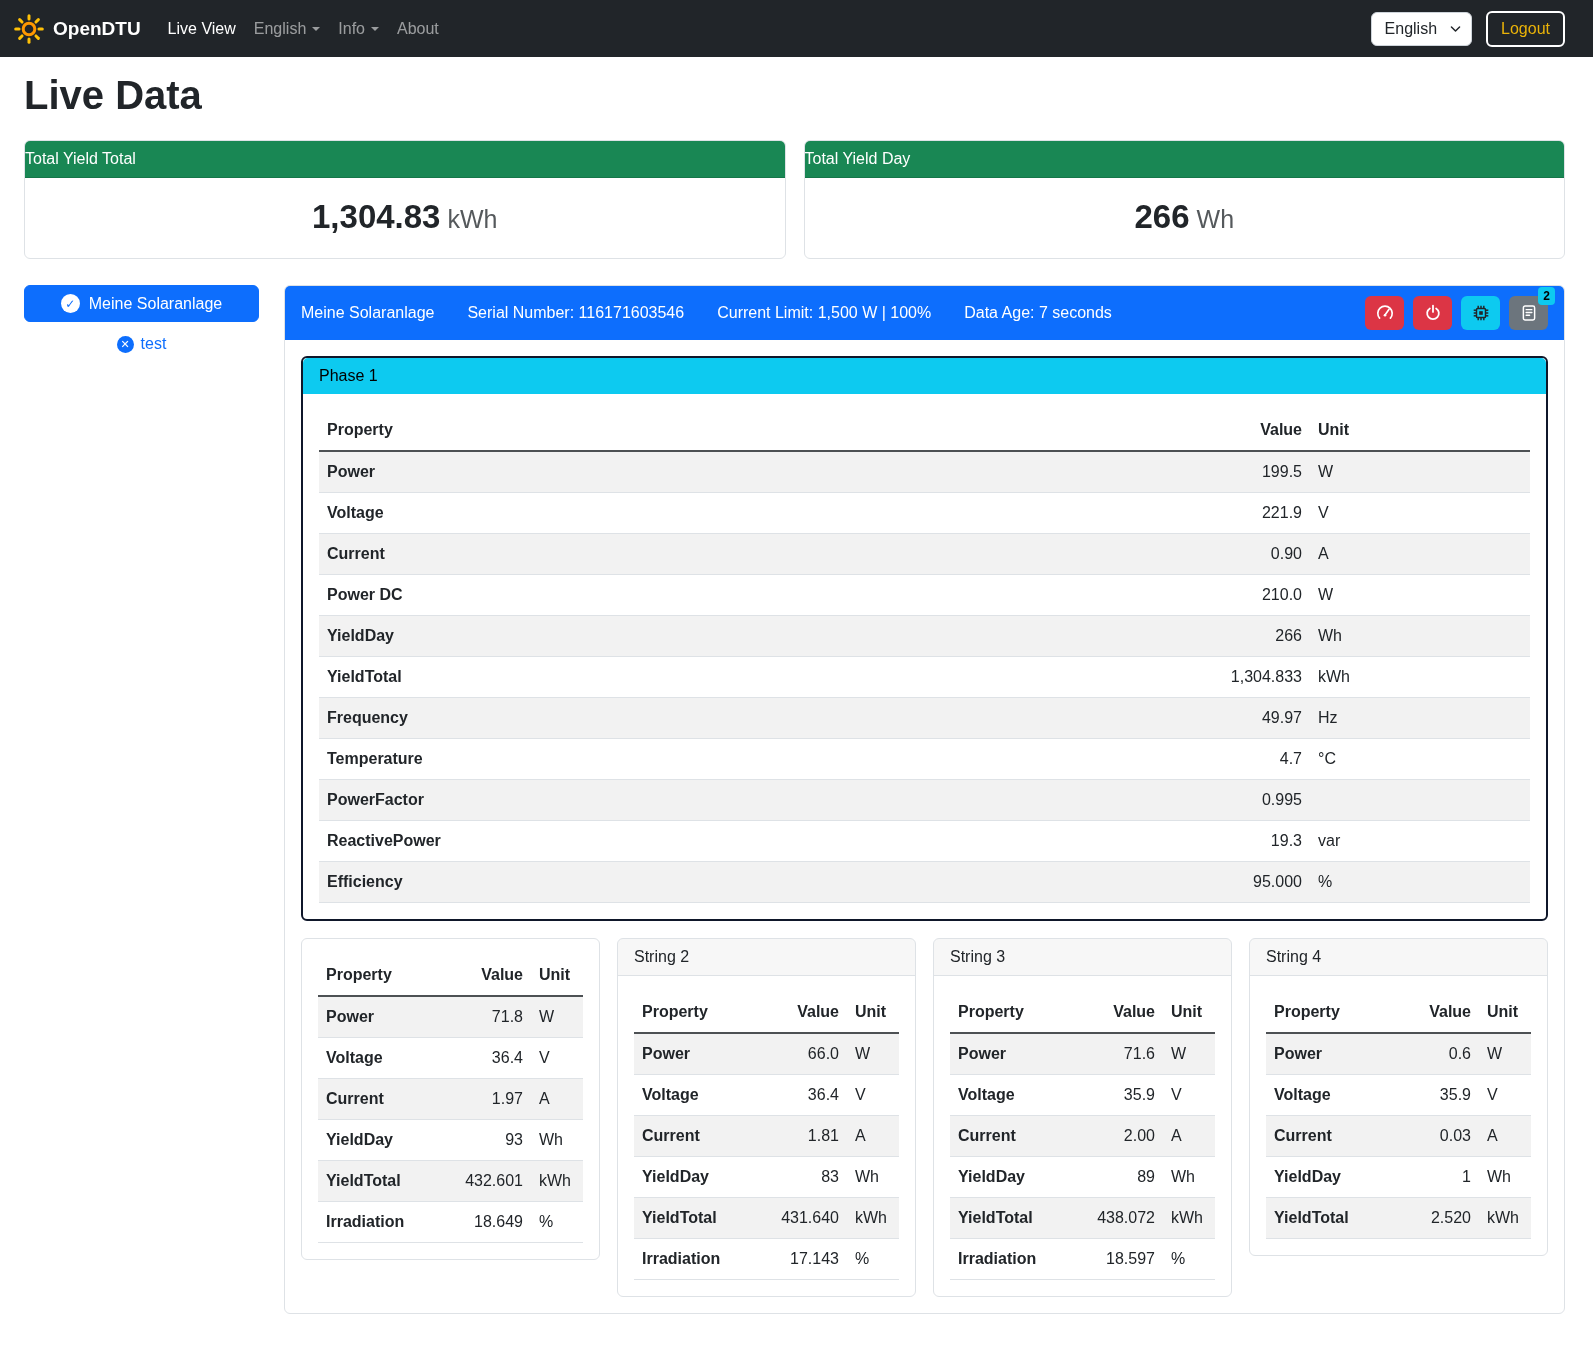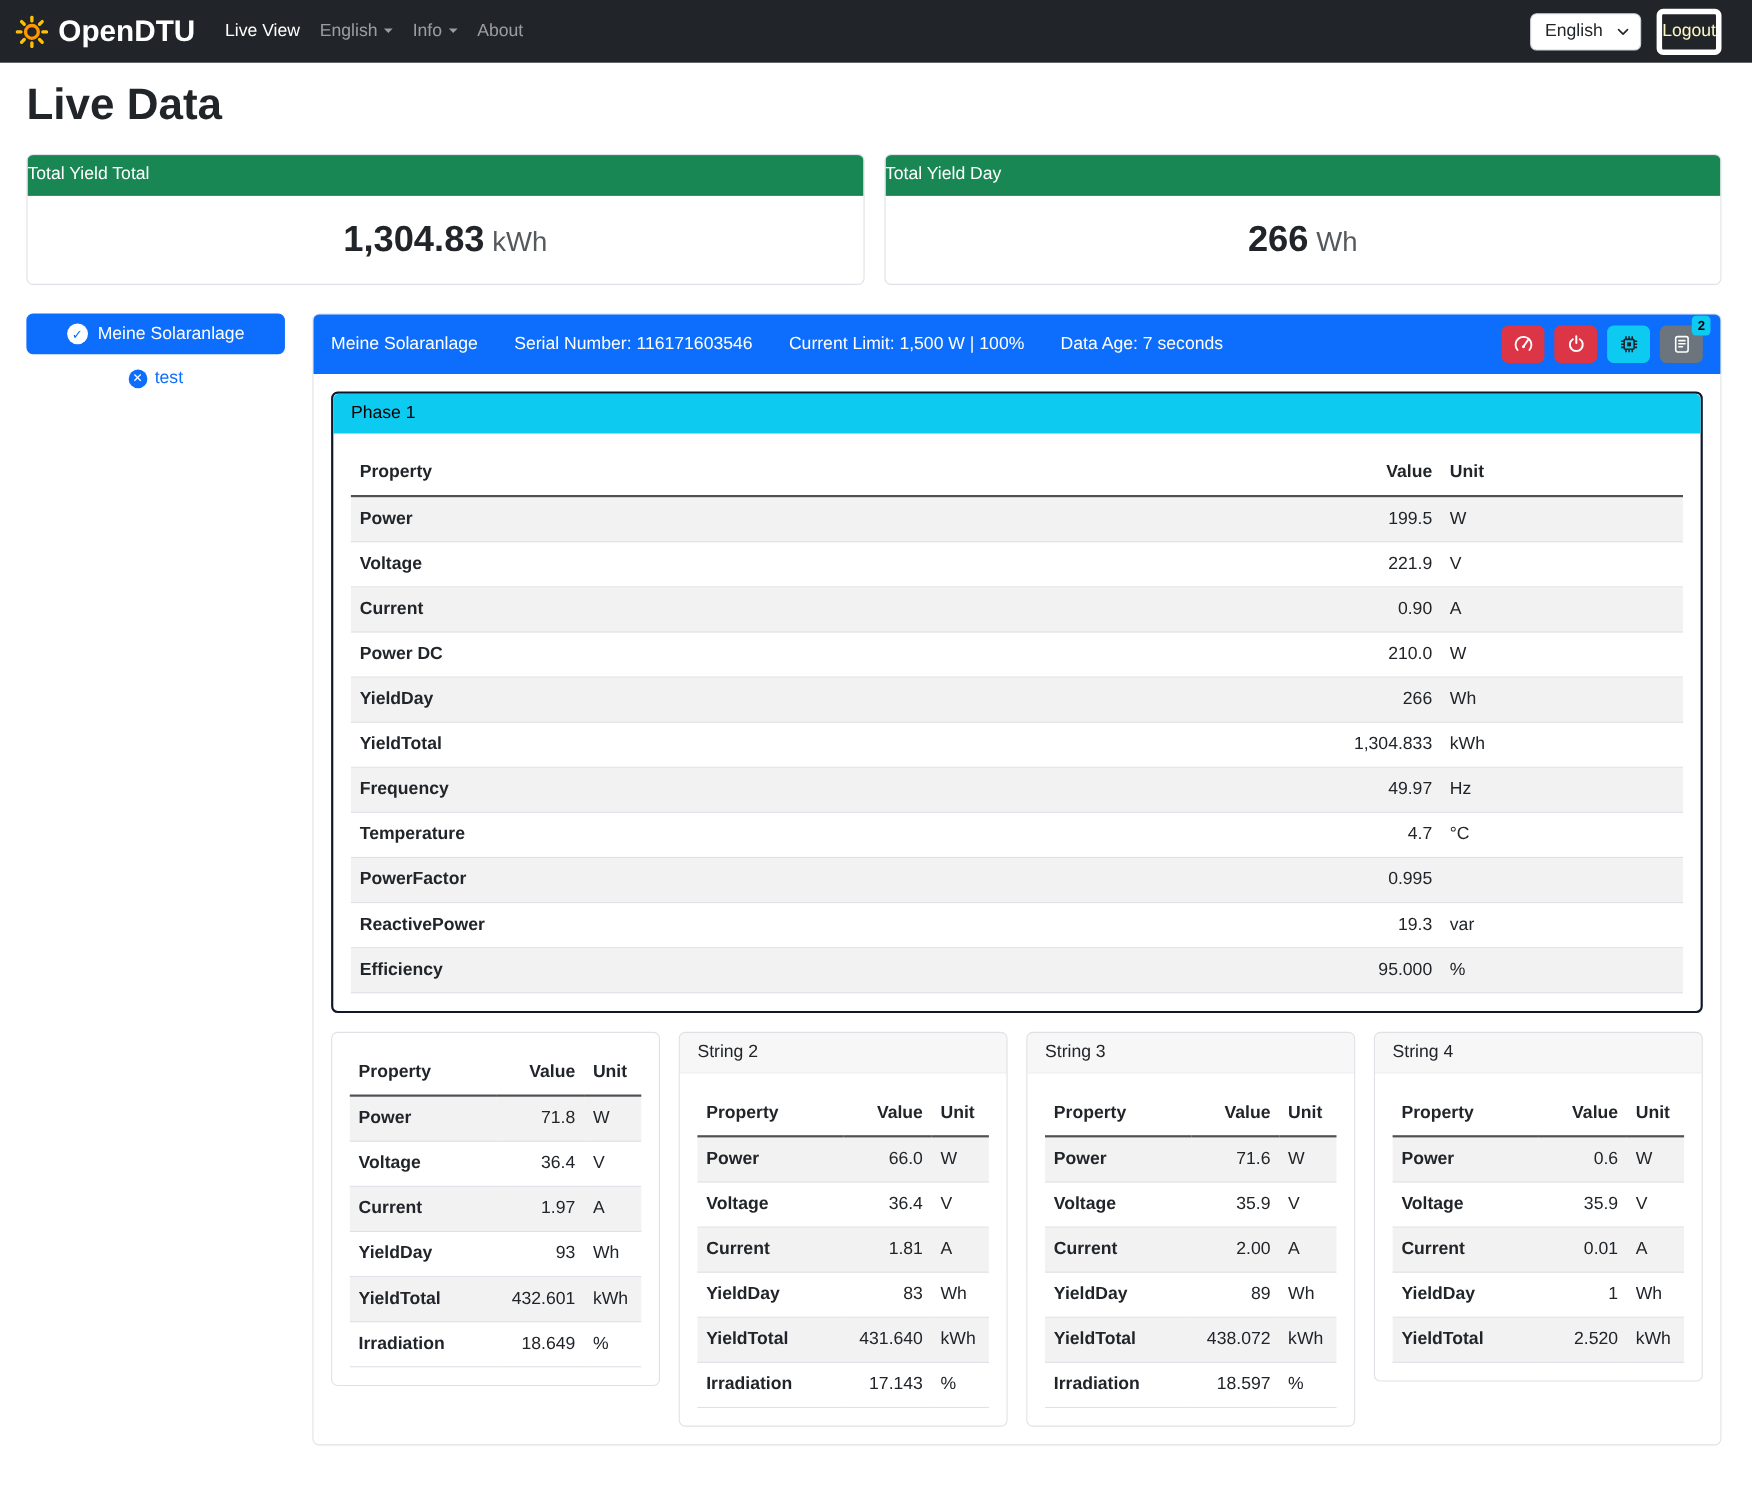--- a/index.html
+++ b/index.html
@@ -16,21 +16,21 @@
     background: #212529;
     height: 57px;
     display: flex;
     align-items: center;
     justify-content: space-between;
     padding: 0 28px 0 14px;
   }
   .nav-left { display: flex; align-items: center; }
   .brand {
     display: flex; align-items: center; gap: 9px;
-    color: #fff; font-size: 27px; font-weight: 600;
+    color: #fff; font-size: 19px; font-weight: 600;
     margin-right: 18px; cursor: pointer; text-decoration: none;
   }
   .nav-item {
     color: rgba(255,255,255,.55);
     padding: 8px 9px;
     cursor: pointer;
     white-space: nowrap;
   }
   .nav-item.active { color: #fff; }
   .caret-down {
@@ -40,22 +40,22 @@
     border-right: 4px solid transparent;
   }
   .nav-right { display: flex; align-items: center; gap: 14px; }
   .lang-select {
     position: relative; background: #fff; border: 1px solid #ced4da;
     border-radius: 6px; padding: 7px 34px 7px 13px;
     color: #212529; cursor: pointer; white-space: nowrap;
   }
   .lang-select svg { position: absolute; right: 9px; top: 50%; transform: translateY(-50%); }
   .logout-btn {
-    background: transparent; border: 5px solid #ffffff; color: #fef9c3;
-    border-radius: 6px; padding: 7px 0; font-size: 16px; cursor: pointer;
+    background: transparent; border: 2px solid #ffffff; color: #eab308;
+    border-radius: 6px; padding: 7px 13px; font-size: 16px; cursor: pointer;
     font-family: inherit;
   }
 
   
   .container { padding: 16px 28px 24px 24px; }
   .page-title { font-size: 40px; font-weight: 600; margin-bottom: 22px; }
 
   
   .summary-row { display: flex; gap: 18px; margin-bottom: 26px; }
   .card {
@@ -539,21 +539,21 @@
                     </tr>
 
                     <tr>
                       <th>Voltage</th>
                       <td class="col-value">35.9</td>
                       <td class="col-unit">V</td>
                     </tr>
 
                     <tr>
                       <th>Current</th>
-                      <td class="col-value">0.01</td>
+                      <td class="col-value">0.03</td>
                       <td class="col-unit">A</td>
                     </tr>
 
                     <tr>
                       <th>YieldDay</th>
                       <td class="col-value">1</td>
                       <td class="col-unit">Wh</td>
                     </tr>
 
                     <tr>

